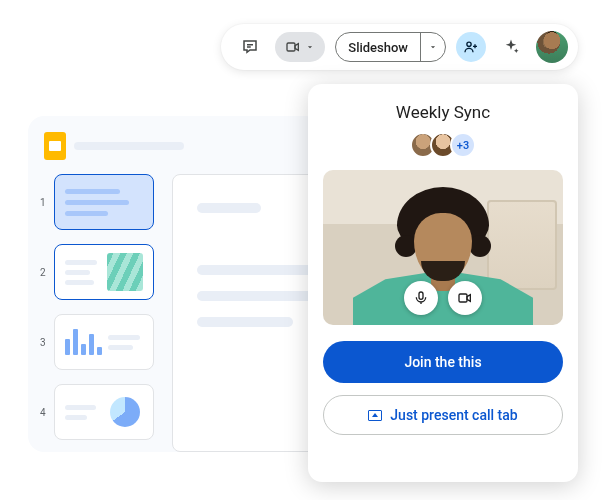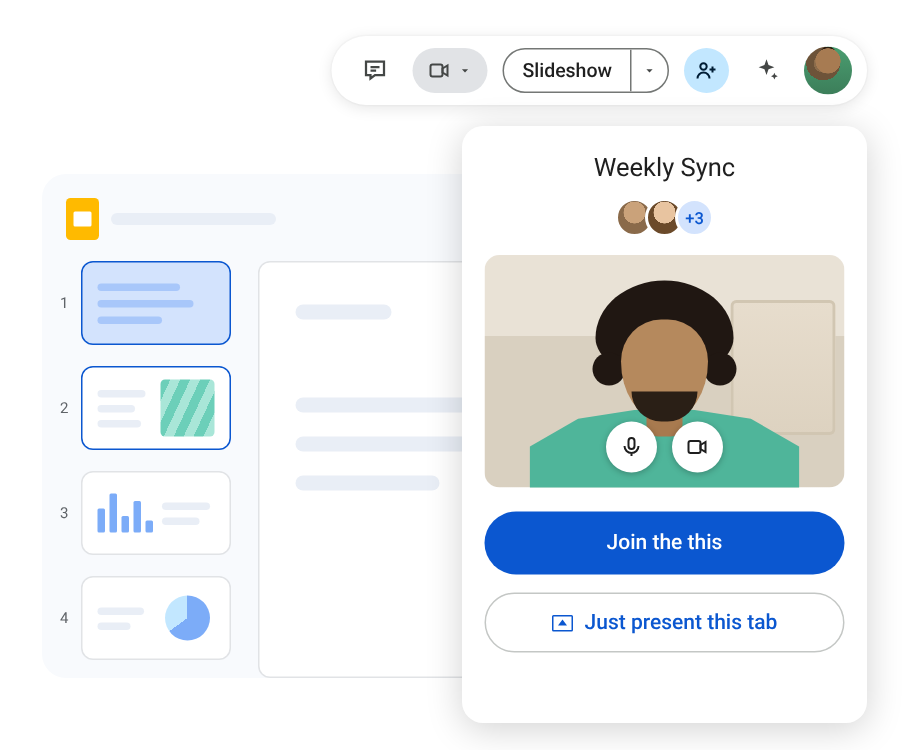--- a/index.html
+++ b/index.html
@@ -444,15 +444,15 @@
             <path d="M15 10l5-3v10l-5-3z"></path>
         </svg>
       </div>
     </div>
   </div>
 
   <div class="join-btn">Join the this</div>
 
   <div class="present-btn">
     <span class="present-icn"></span>
-    <span>Just present this tab</span>
+    <span>Just present call tab</span>
   </div>
 </div>
 
 </body></html>

